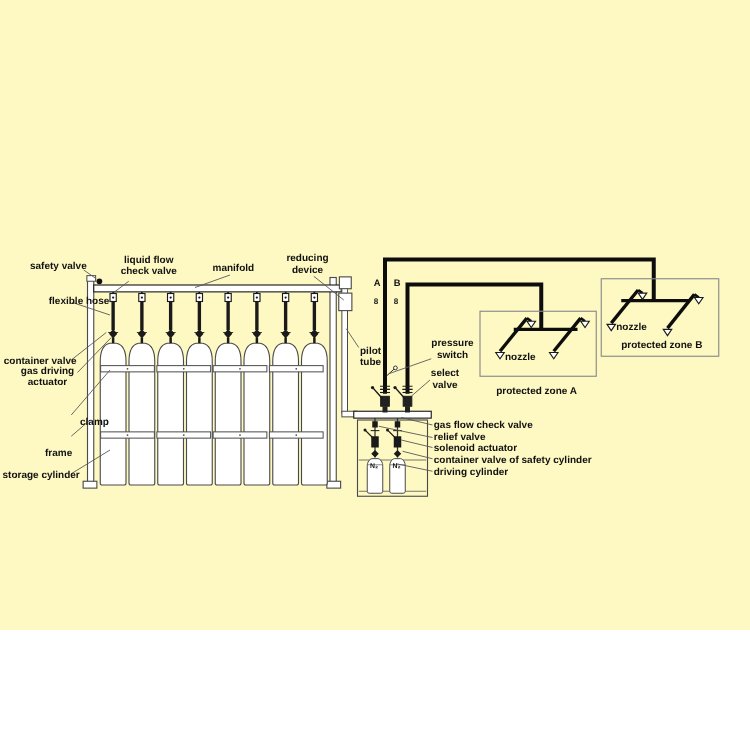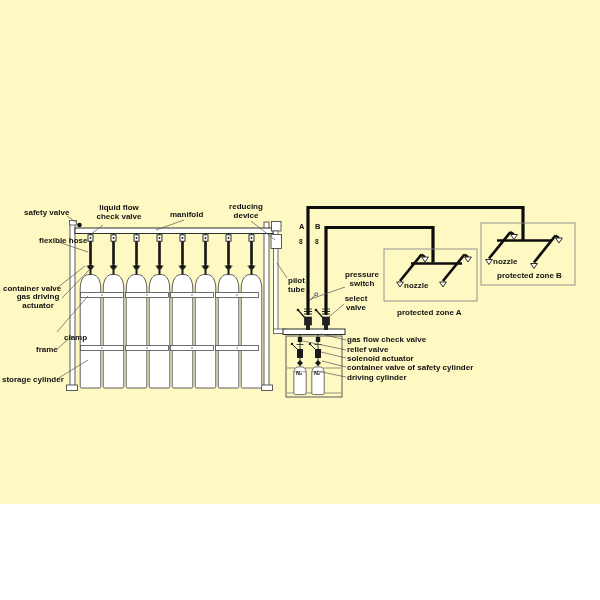--- a/index.html
+++ b/index.html
@@ -206,21 +206,21 @@
 <div class="lbl ctr" style="left:94px; top:204px; width:50px;">liquid flow
 check valve</div>
 <div class="lbl" style="left:170px; top:211px;">manifold</div>
 <div class="lbl ctr" style="left:226px; top:203px; width:40px;">reducing
 device</div>
 <div class="lbl" style="left:13px; top:237px;margin-left:26px;">flexible hose</div>
 <div class="lbl" style="left:3px; top:285px;">container valve</div>
 <div class="lbl ctr" style="left:14px; top:293px; width:48px;">gas driving
 actuator</div>
 <div class="lbl" style="left:35px; top:334px;margin-left:29px;">clamp</div>
-<div class="lbl" style="left:36px; top:346px;">frame</div>
+<div class="lbl" style="left:36px; top:359px;">frame</div>
 <div class="lbl" style="left:2px; top:376px;">storage cylinder</div>
 <div class="lbl" style="left:288px; top:277px;">pilot
 tube</div>
 <div class="lbl pipeLetter" style="left:299px; top:223px;">A</div>
 <div class="lbl pipeLetter" style="left:315px; top:223px;">B</div>
 <div class="lbl mark" style="left:299px; top:239px;">8</div>
 <div class="lbl mark" style="left:315px; top:239px;">8</div>
 <div class="lbl ctr" style="left:341px; top:271px; width:42px;">pressure
 switch</div>
 <div class="lbl ctr" style="left:341px; top:295px; width:30px;">select

